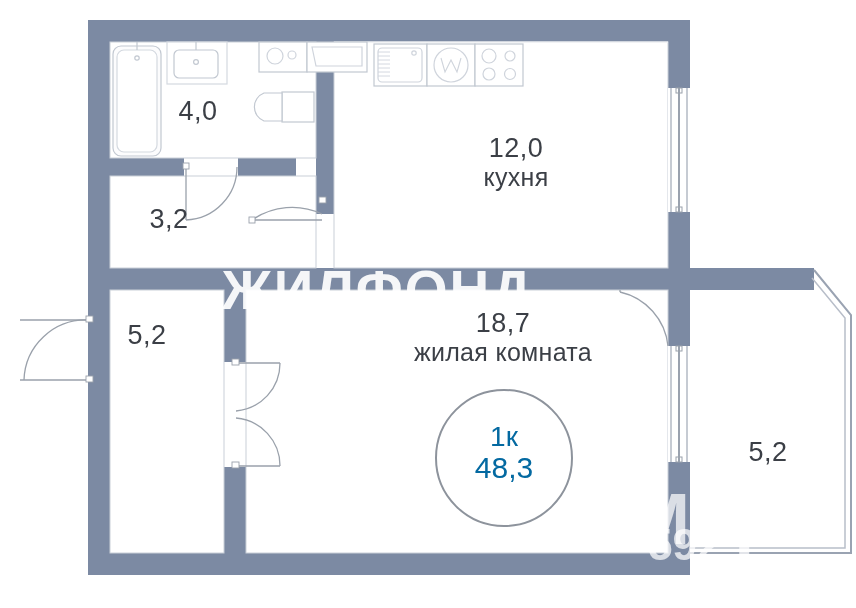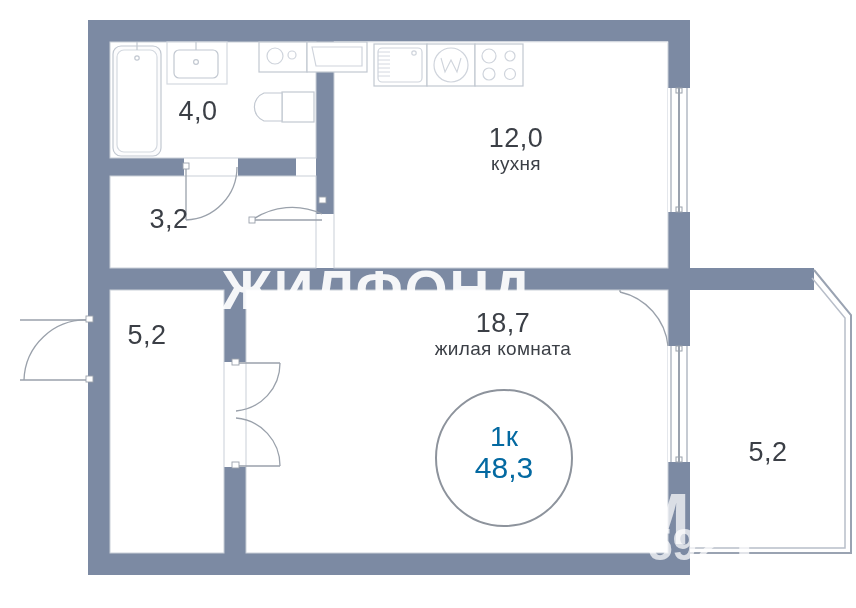--- a/index.html
+++ b/index.html
@@ -29,21 +29,21 @@
     font-family: "Liberation Sans", sans-serif;
     line-height: 1.12;
     white-space: nowrap;
     pointer-events: none;
   }
   .room-area {
     font-size: 27px;
     letter-spacing: 0.5px;
   }
   .room-name {
-    font-size: 19px;
+    font-size: 25px;
     letter-spacing: 0.3px;
   }
   .badge-text {
     position: absolute;
     text-align: center;
     color: #0369a1;
     font-family: "Liberation Sans", sans-serif;
     line-height: 1.08;
     white-space: nowrap;
     pointer-events: none;
@@ -270,21 +270,21 @@
   </div>
 
   <div class="room-label" style="left:69px; top:204px; width:200px;">
     <div class="room-area">3,2</div>
   </div>
 
   <div class="room-label" style="left:47px; top:320px; width:200px;">
     <div class="room-area">5,2</div>
   </div>
 
-  <div class="room-label" style="left:416px; top:123px; width:200px;">
+  <div class="room-label" style="left:416px; top:133px; width:200px;">
     <div class="room-area">12,0</div>
     <div class="room-name">кухня</div>
   </div>
 
   <div class="room-label" style="left:353px; top:308px; width:300px;">
     <div class="room-area">18,7</div>
     <div class="room-name">жилая комната</div>
   </div>
 
   <div class="room-label" style="left:718px; top:437px; width:100px;">

